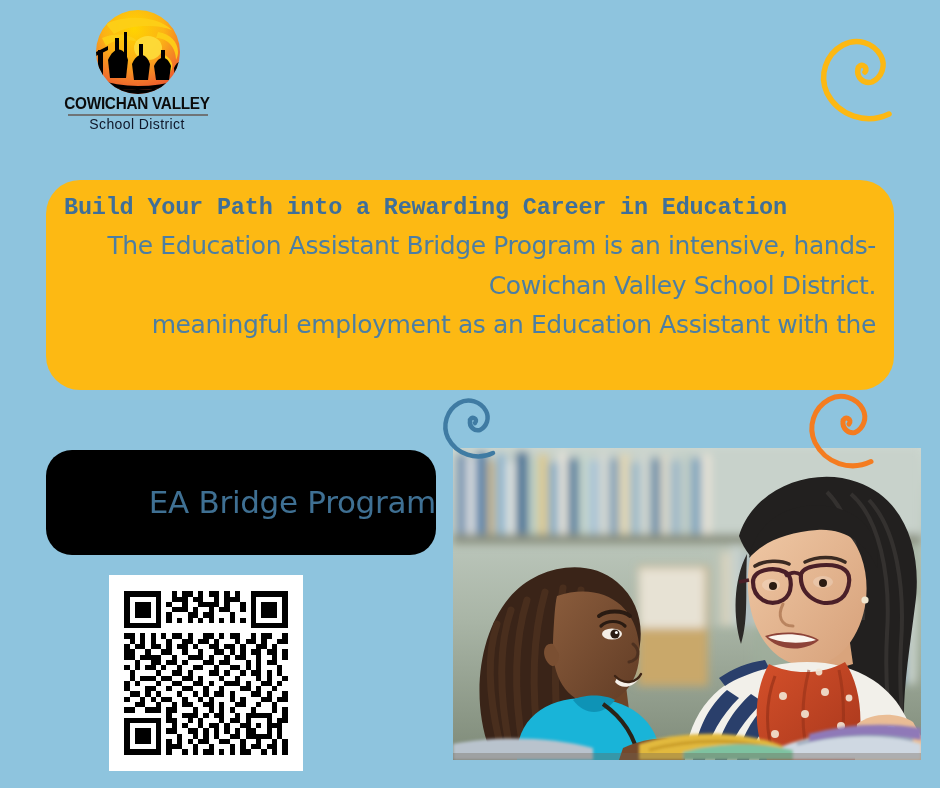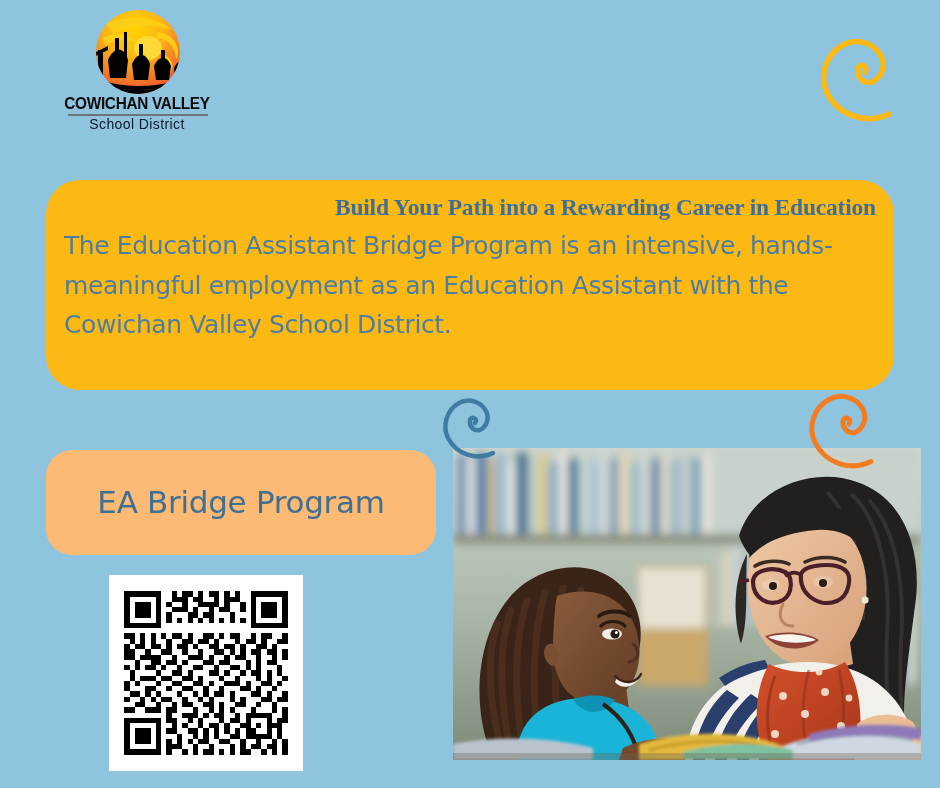--- a/index.html
+++ b/index.html
@@ -62,45 +62,45 @@
 
   
   .yellow-card {
     position:absolute; left:46px; top:180px; width:848px; height:210px;
     background:#fdb913;
     border-radius:34px;
     padding:10px 18px 0 18px;
     z-index:2;
   }
   .card-heading {
-    text-align:right;
-    font-family:Liberation Serif, serif;
+    text-align:left;
+    font-family:Liberation Mono, monospace;
     font-weight:bold;
     font-size:23.5px;
     color:#3f6f99;
     letter-spacing:-0.2px;
     line-height:1.5;
     white-space:nowrap;
   }
   .card-body {
-    text-align:left;
+    text-align:right;
     font-family:"DejaVu Sans", sans-serif;
     font-size:25px;
     line-height:1.58;
     color:#4c7ea3;
     letter-spacing:-0.4px;
     margin-top:1px;
   }
 
   
   .cta-button {
     position:absolute; left:46px; top:450px; width:390px; height:105px;
-    background:#fdba74;
+    background:#000000;
     border-radius:26px;
-    display:flex; align-items:center; justify-content:center;
+    display:flex; align-items:center; justify-content:flex-end;
     z-index:5;
   }
   .cta-label {
     text-align:center;
     font-family:"DejaVu Sans", sans-serif;
     font-size:31px;
     line-height:1.35;
     color:#3f7093;
     letter-spacing:-0.3px;
   }
@@ -180,22 +180,22 @@
     <svg viewBox="0 0 112 112" xmlns="http://www.w3.org/2000/svg">
       <path d="M60 58 a4 4 0 1 0 -7 -3 a11 11 0 0 0 14 13 a19 19 0 0 0 9 -26
                a28 28 0 0 0 -38 -11 a37 37 0 0 0 -16 48 a47 47 0 0 0 62 21" fill="none" stroke="#fcb813" stroke-width="5.5" stroke-linecap="round"></path>
     </svg>
   </div>
 
   <div class="yellow-card">
     <div class="card-heading">Build Your Path into a Rewarding Career in Education</div>
     <div class="card-body">
       <div>The Education Assistant Bridge Program is an intensive, hands-</div>
+      <div>Cowichan Valley School District.</div>
       <div>meaningful employment as an Education Assistant with the</div>
-      <div>Cowichan Valley School District.</div>
     </div>
   </div>
 
   <div class="spiral spiral-mid">
     <svg viewBox="0 0 80 80" xmlns="http://www.w3.org/2000/svg">
       <path d="M43 41 a3 3 0 1 0 -5 -2 a8 8 0 0 0 10 9 a14 14 0 0 0 6 -19
                a20 20 0 0 0 -27 -8 a27 27 0 0 0 -11 35 a34 34 0 0 0 45 15" fill="none" stroke="#3f7ba3" stroke-width="4.5" stroke-linecap="round"></path>
     </svg>
   </div>
 

